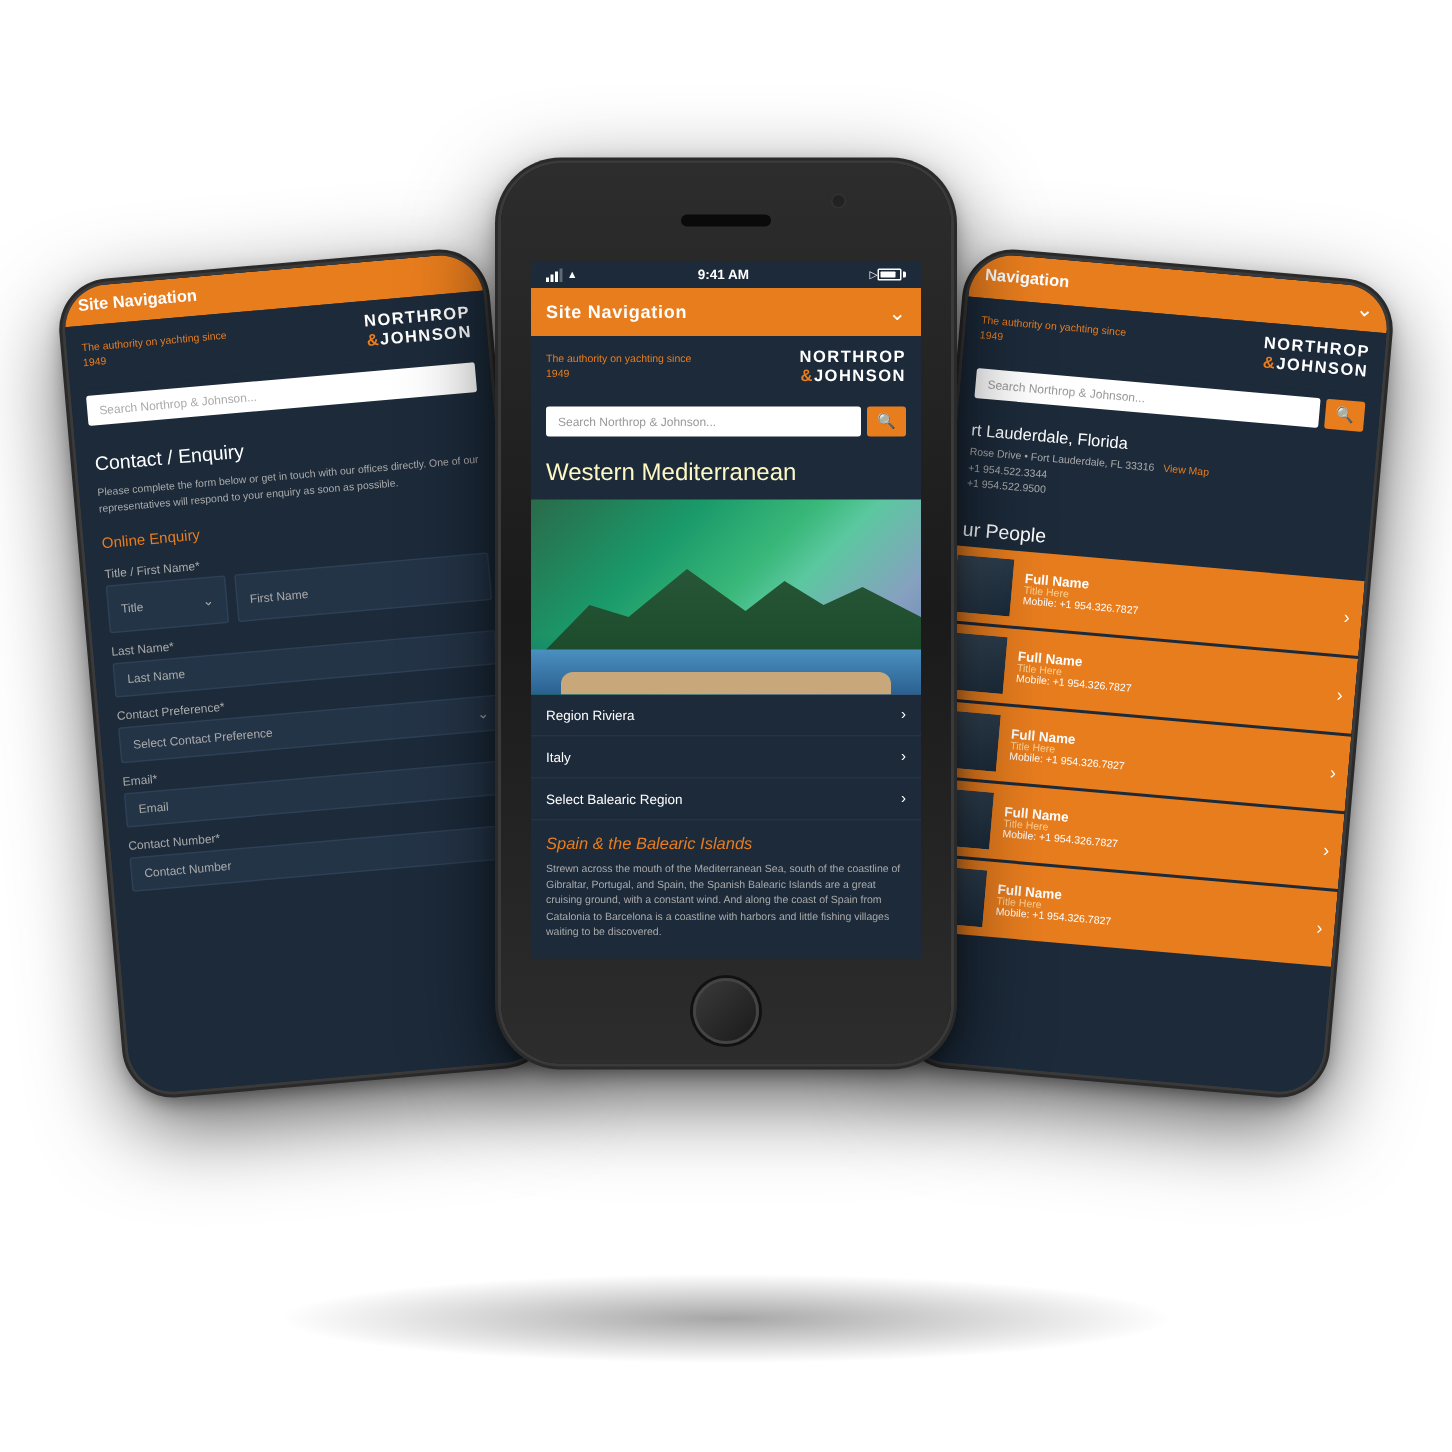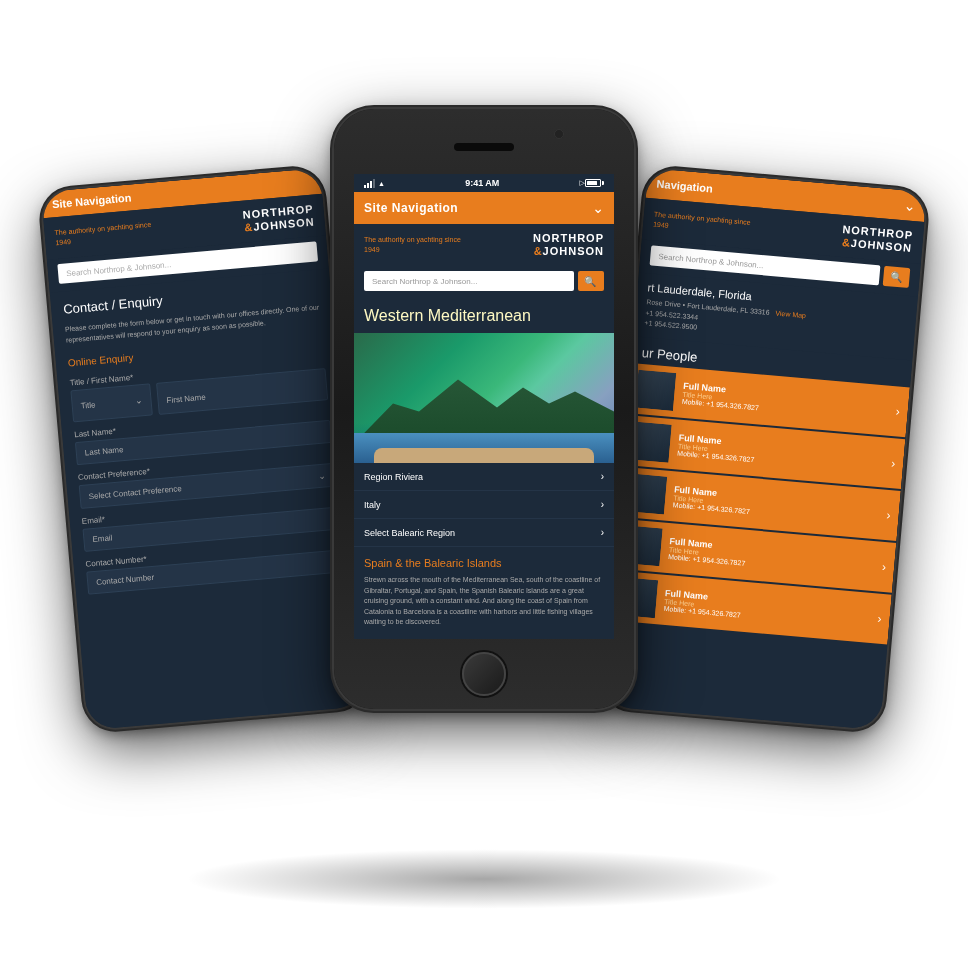--- a/index.html
+++ b/index.html
@@ -453,20 +453,21 @@
 
     .article-section {
       padding: 10px;
       background: #1c2a3a;
     }
 
     .article-title {
       color: #e87d1e;
       font-size: 11px;
       margin-bottom: 6px;
+      font-style: italic;
     }
 
     .article-text {
       color: #aaa;
       font-size: 7px;
       line-height: 1.5;
     }
 
     
     .right-content {

